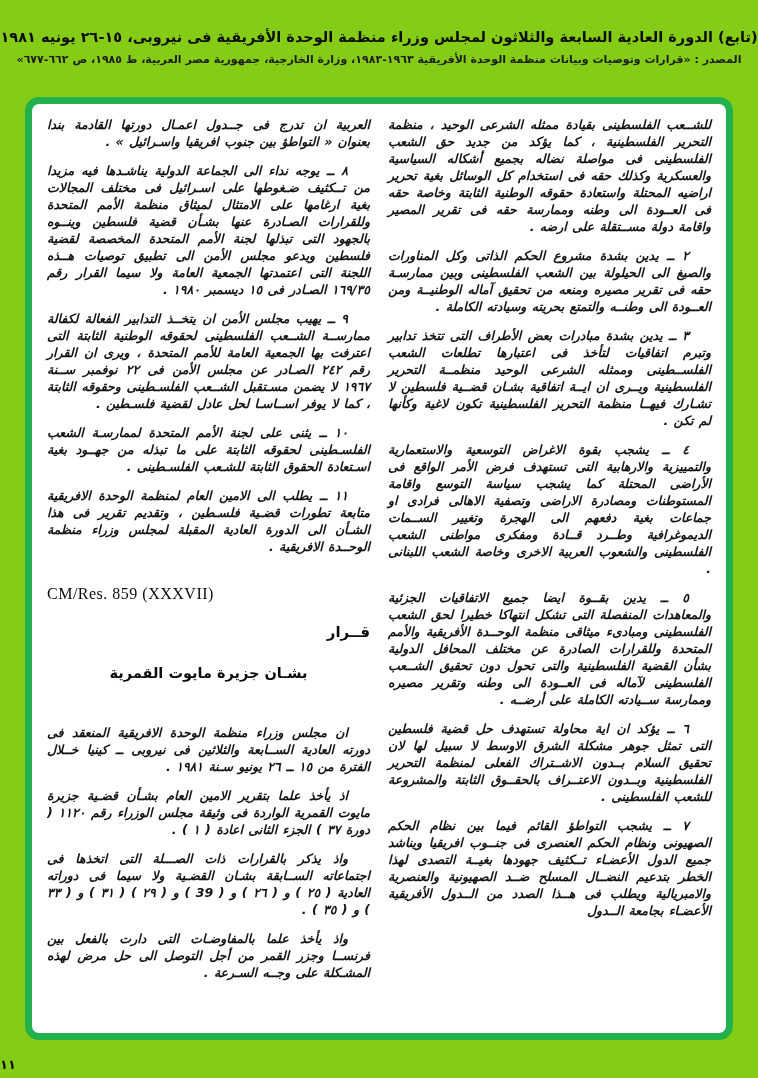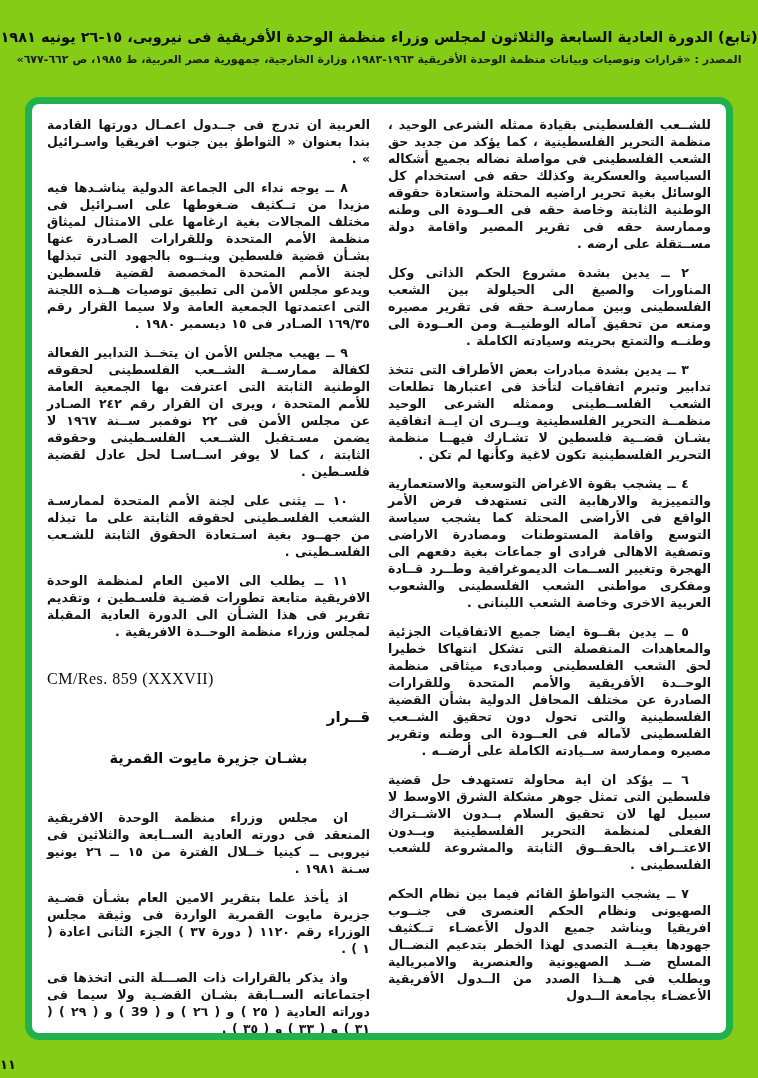--- a/index.html
+++ b/index.html
@@ -63,20 +63,21 @@
   
   .para {
     direction: rtl;
     text-align: justify;
     font-size: 12.5px;
     font-weight: bold;
     line-height: 17px;
     margin: 0 0 12px 0;
     color: #141414;
     word-spacing: 1px;
+    font-style: italic;
   }
   .para.numbered { text-indent: 22px; }
   .para.cont { text-indent: 0; }
   .res-code {
     direction: ltr;
     text-align: left;
     font-family: "Liberation Serif", serif;
     font-size: 16px;
     letter-spacing: 0.5px;
     color: #0d0d0d;

